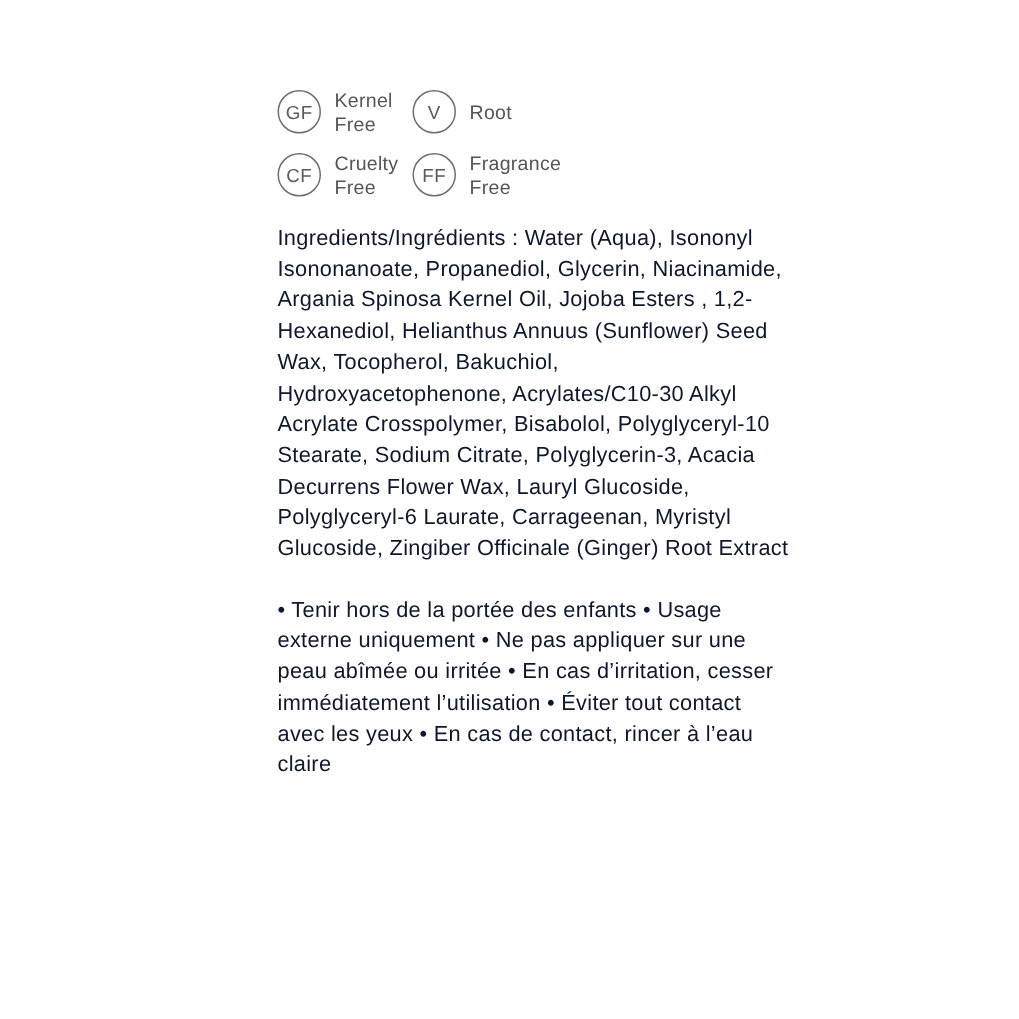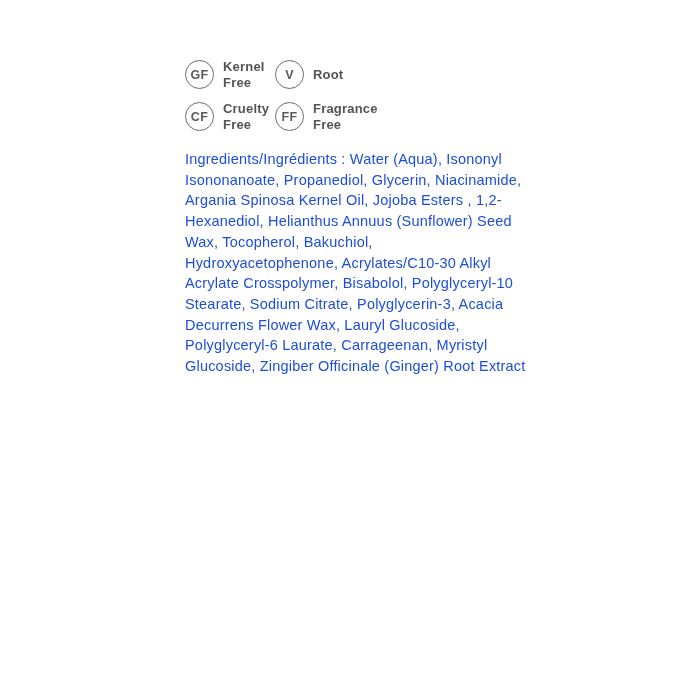--- a/index.html
+++ b/index.html
@@ -17,21 +17,20 @@
     color: #545454;
   }
   .badges {
     position: absolute;
     left: 185px;
     top: 59px;
     display: grid;
     grid-template-columns: 90px auto;
     row-gap: 11px;
     column-gap: 0px;
-    font-weight: bold;
   }
   .badge {
     display: flex;
     align-items: center;
     gap: 9px;
   }
   .badge-circle {
     box-sizing: border-box;
     width: 29px;
     height: 29px;
@@ -56,21 +55,21 @@
     position: absolute;
     left: 185px;
     top: 149px;
     width: 341px;
   }
   .textblock p {
     margin: 0 0 20px 0;
     font-size: 14.5px;
     line-height: 20.7px;
     letter-spacing: 0.2px;
-    color: #1d4ed8;
+    color: #0f172a;
   }
 </style>
 </head>
 <body>
 
 <div class="sheet">
 
   <div class="badges">
 
     <div class="badge">
@@ -93,15 +92,16 @@
     <div class="badge">
       <span class="badge-circle">FF</span>
       <span class="badge-label">Fragrance
 Free</span>
     </div>
 
   </div>
 
   <div class="textblock">
     <p>Ingredients/Ingrédients : Water (Aqua), Isononyl Isononanoate, Propanediol, Glycerin, Niacinamide, Argania Spinosa Kernel Oil, Jojoba Esters , 1,2-Hexanediol, Helianthus Annuus (Sunflower) Seed Wax, Tocopherol, Bakuchiol, Hydroxyacetophenone, Acrylates/C10-30 Alkyl Acrylate Crosspolymer, Bisabolol, Polyglyceryl-10 Stearate, Sodium Citrate, Polyglycerin-3, Acacia Decurrens Flower Wax, Lauryl Glucoside, Polyglyceryl-6 Laurate, Carrageenan, Myristyl Glucoside, Zingiber Officinale (Ginger) Root Extract</p>
+    <p>• Tenir hors de la portée des enfants • Usage externe uniquement • Ne pas appliquer sur une peau abîmée ou irritée • En cas d’irritation, cesser immédiatement l’utilisation • Éviter tout contact avec les yeux • En cas de contact, rincer à l’eau claire</p>
   </div>
 
 </div>
 
 </body></html>

